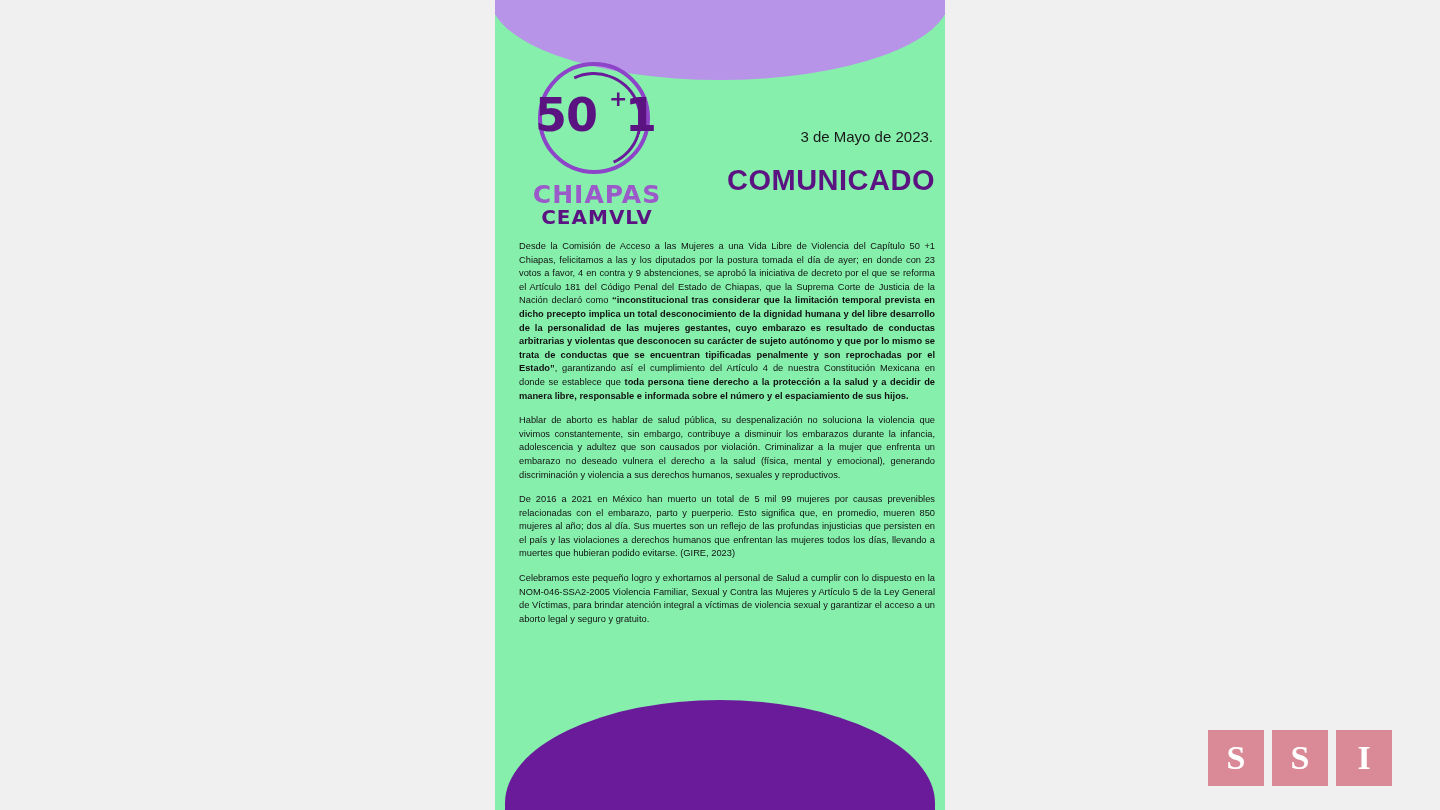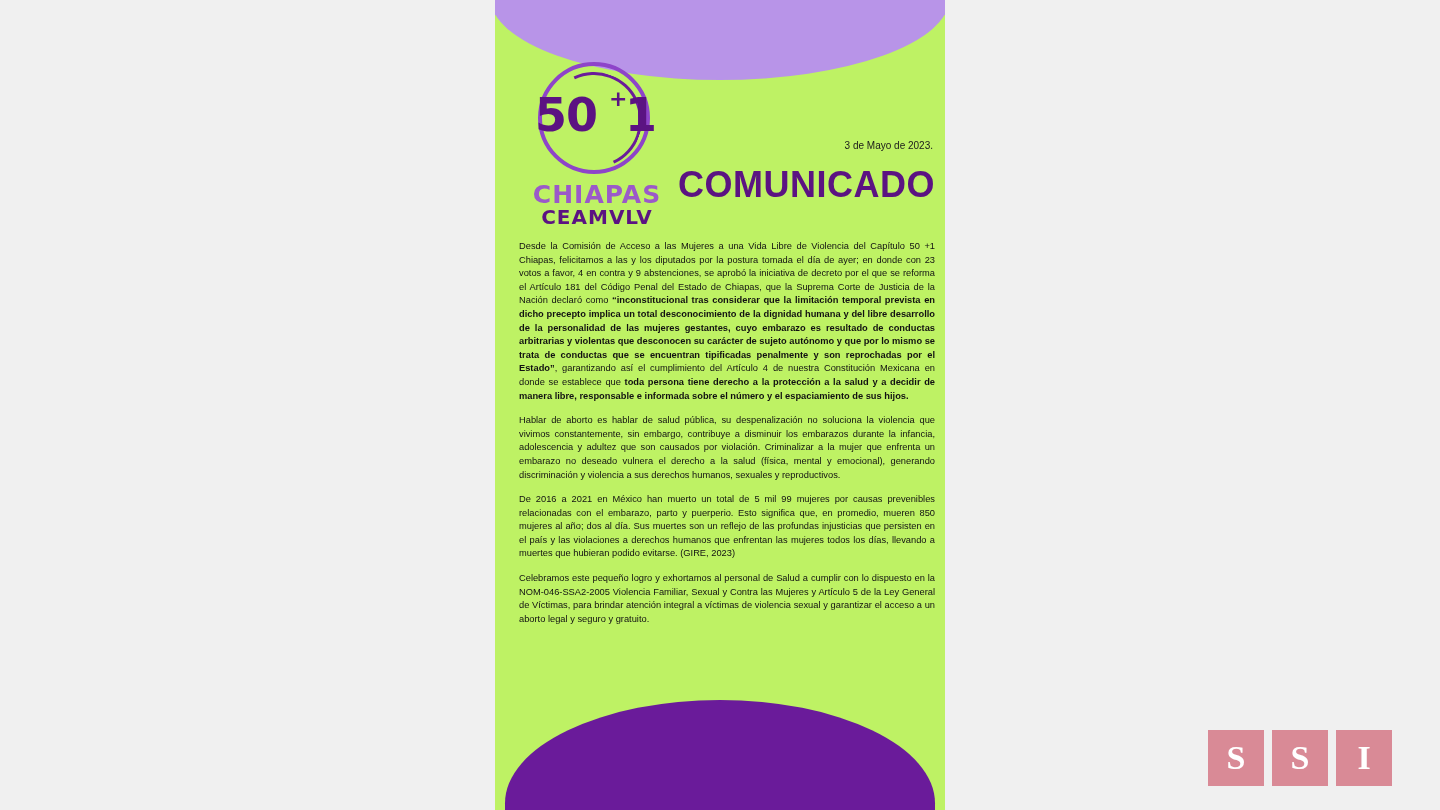--- a/index.html
+++ b/index.html
@@ -15,21 +15,21 @@
     position: relative;
   }
 
   
   #doc-sheet {
     position: absolute;
     left: 495px;
     top: 0;
     width: 450px;
     height: 810px;
-    background: #bef264;
+    background: #86efac;
     overflow: hidden;
   }
 
   
   .blob-top {
     position: absolute;
     left: 50%;
     transform: translateX(-50%);
     top: -150px;
     width: 460px;
@@ -126,30 +126,30 @@
     font-weight: bold;
     letter-spacing: 1px;
     color: #5b1382;
     font-family: "DejaVu Sans", sans-serif;
   }
 
   
   .doc-date {
     position: absolute;
     right: 12px;
-    top: 140px;
-    font-size: 10px;
+    top: 128px;
+    font-size: 15px;
     color: #1a1a1a;
     font-weight: 500;
   }
   .doc-title {
     position: absolute;
     right: 10px;
     top: 164px;
-    font-size: 36px;
+    font-size: 29px;
     font-weight: bold;
     color: #5b1382;
     letter-spacing: 0.5px;
   }
 
   
   .doc-body {
     position: absolute;
     left: 12px;
     top: 240px;

